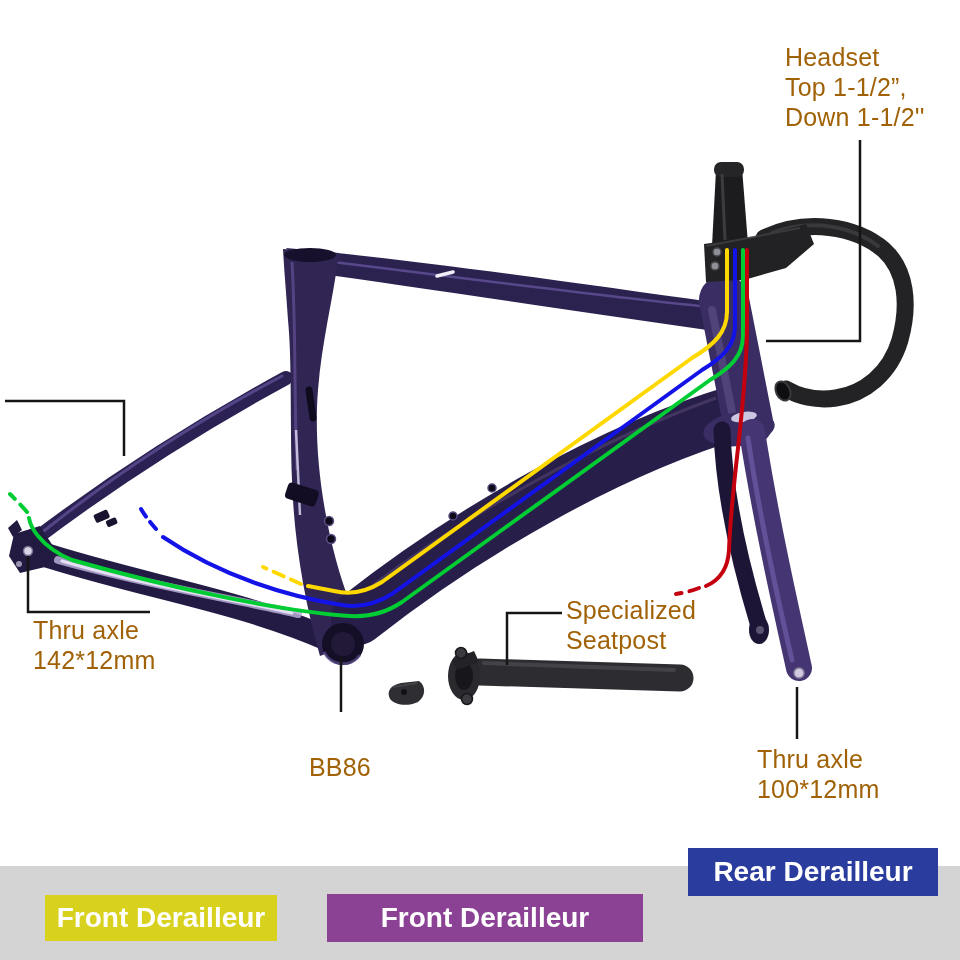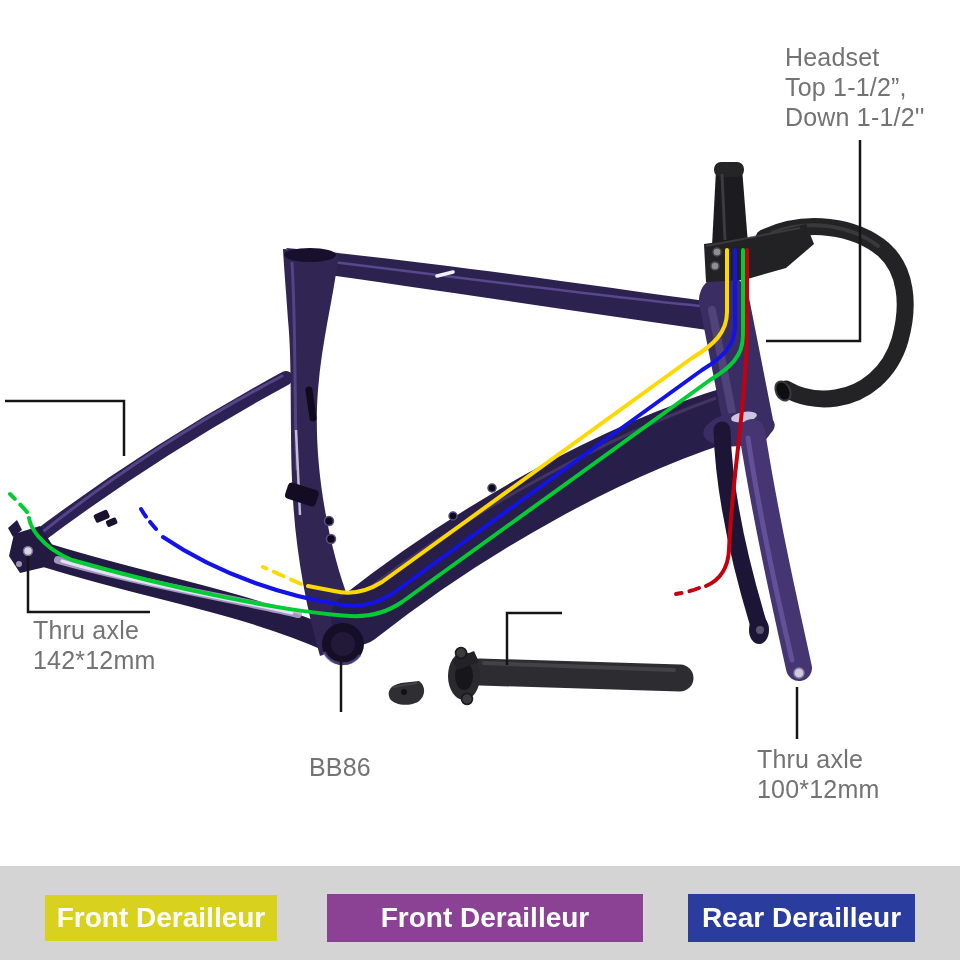--- a/index.html
+++ b/index.html
@@ -4,34 +4,34 @@
 <style>
   html,body{margin:0;padding:0;}
   body{
     width:960px;height:960px;position:relative;overflow:hidden;
     background:#ffffff;
     font-family:"Liberation Sans", sans-serif;
   }
   .stage{position:absolute;left:0;top:0;width:960px;height:960px;}
   .note{
     position:absolute;white-space:pre-line;
-    font-size:25px;line-height:30px;color:#737373;letter-spacing:.2px;
+    font-size:25px;line-height:30px;color:#a16207;letter-spacing:.2px;
   }
   .legend-bar{
     position:absolute;left:0;top:866px;width:960px;height:94px;
     background:#d4d4d4;
   }
   .legend-btn{
     position:absolute;display:flex;align-items:center;justify-content:center;
     color:#ffffff;font-weight:bold;font-size:28px;line-height:1;
     cursor:pointer;user-select:none;
   }
   .btn-1{left:45px;top:895px;width:232px;height:46px;}
   .btn-2{left:327px;top:894px;width:316px;height:48px;}
-  .btn-3{left:688px;top:894px;width:227px;height:48px;}
+  .btn-3{left:688px;top:848px;width:250px;height:48px;}
   svg{position:absolute;left:0;top:0;}
 </style>
 </head>
 <body>
 
 <div class="stage">
 
 <svg width="960" height="960" viewBox="0 0 960 960">
 
   <g>
@@ -134,20 +134,22 @@
     <path d="M797,687 L797,739"></path>
   </g>
 </svg>
 
   <div class="note" style="left:785px;top:42px;">Headset
 Top 1-1/2”,
 Down 1-1/2''</div>
   <div class="note" style="left:33px;top:615px;">Thru axle
 142*12mm</div>
   <div class="note" style="left:309px;top:752px;">BB86</div>
+  <div class="note" style="left:566px;top:595px;">Specialized
+Seatpost</div>
   <div class="note" style="left:757px;top:744px;">Thru axle
 100*12mm</div>
 
   <div class="legend-bar"></div>
   <div class="legend-btn btn-1" style="background-color: rgb(216, 210, 31);">Front Derailleur</div>
   <div class="legend-btn btn-2" style="background-color: rgb(139, 66, 149);">Front Derailleur</div>
   <div class="legend-btn btn-3" style="background-color: rgb(42, 60, 158);">Rear Derailleur</div>
 
 </div>
 

